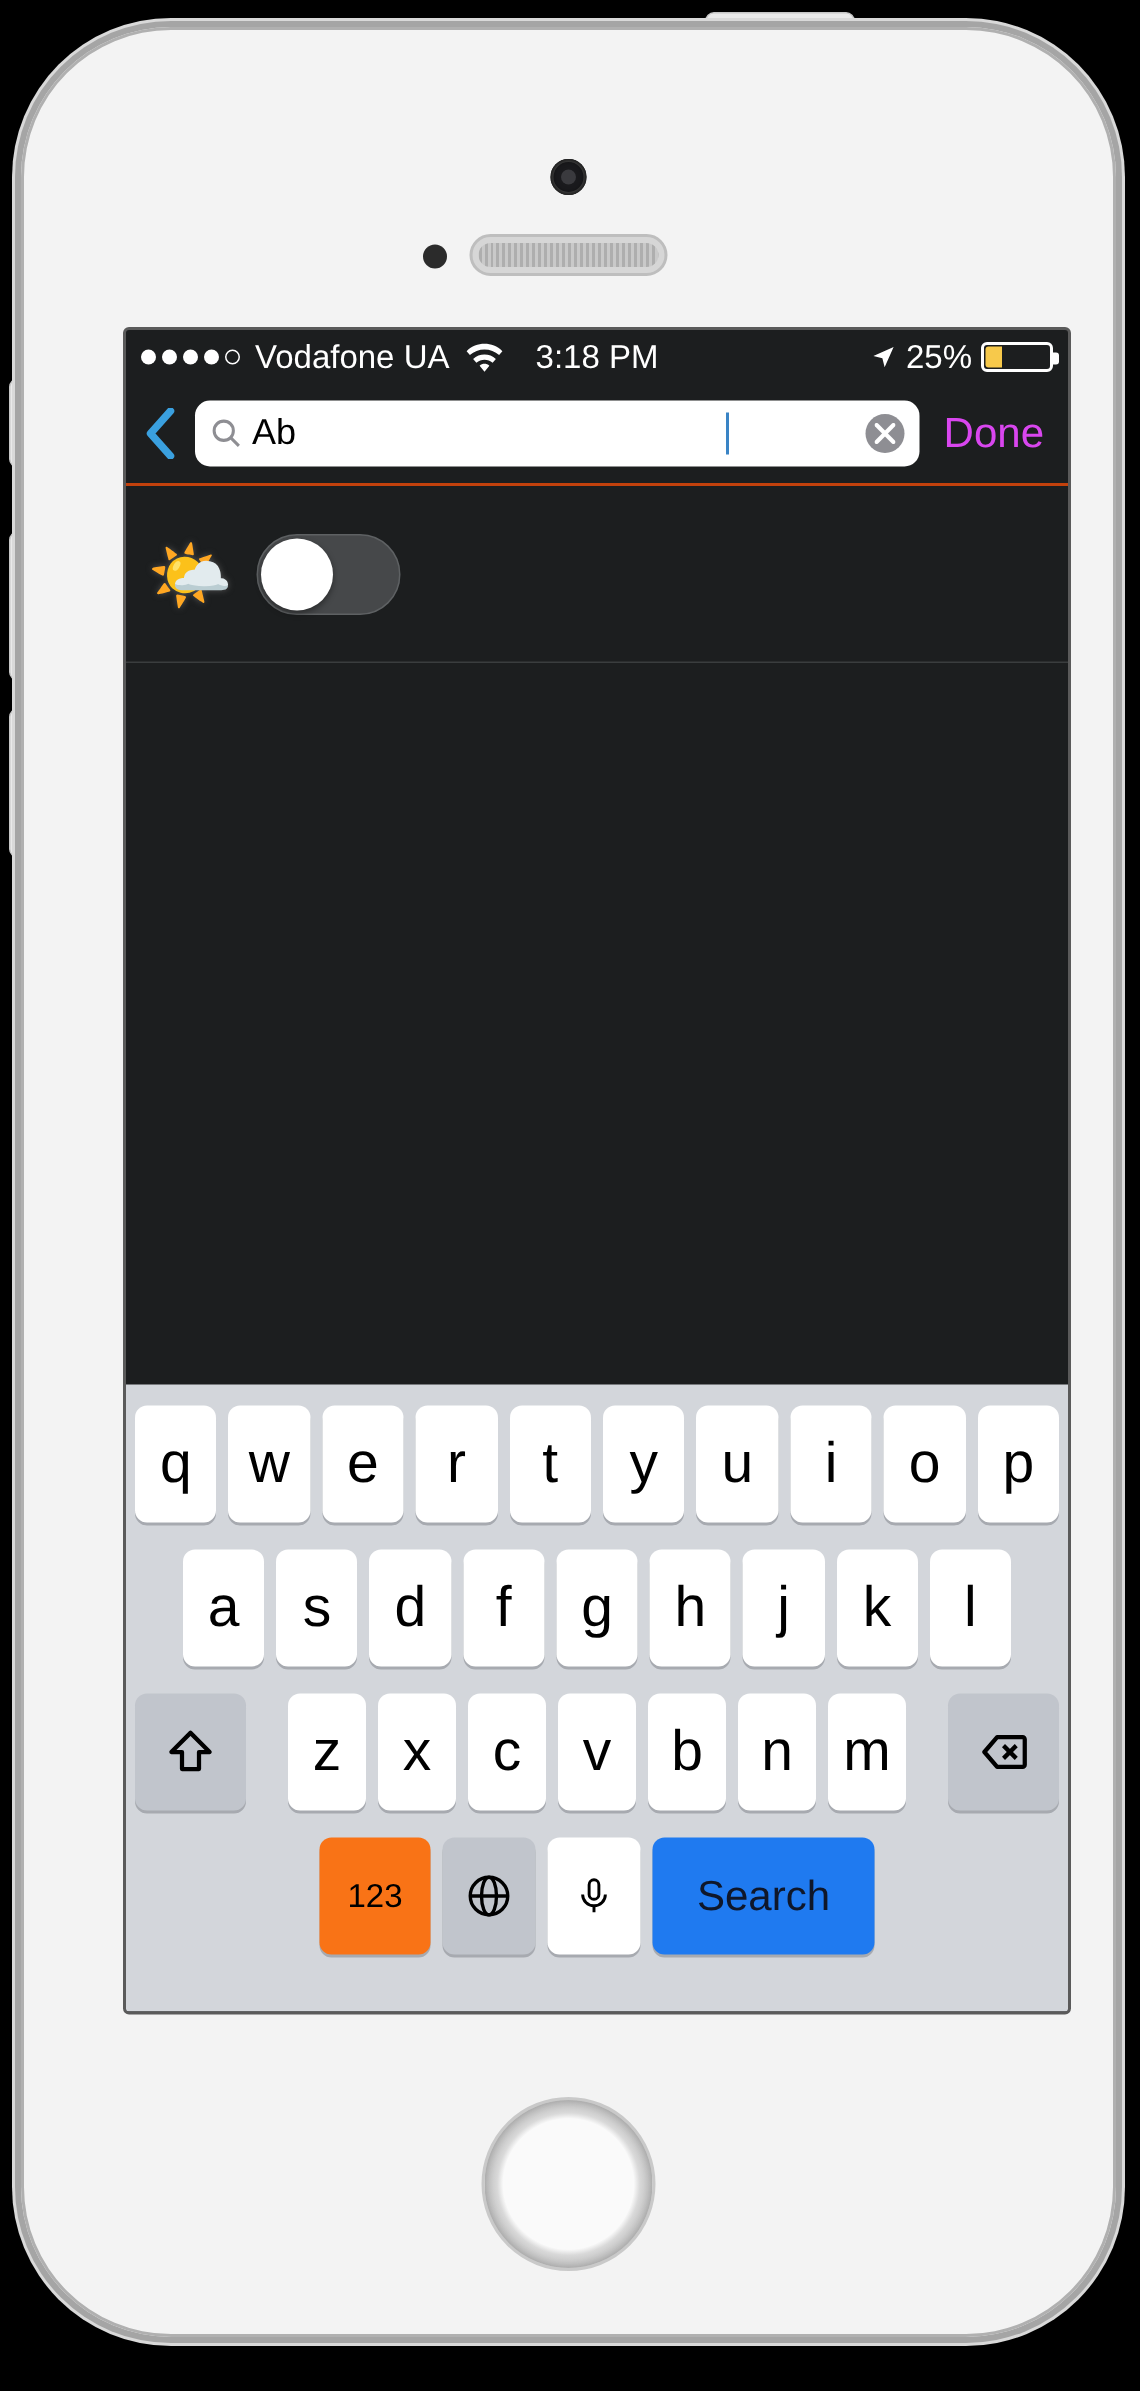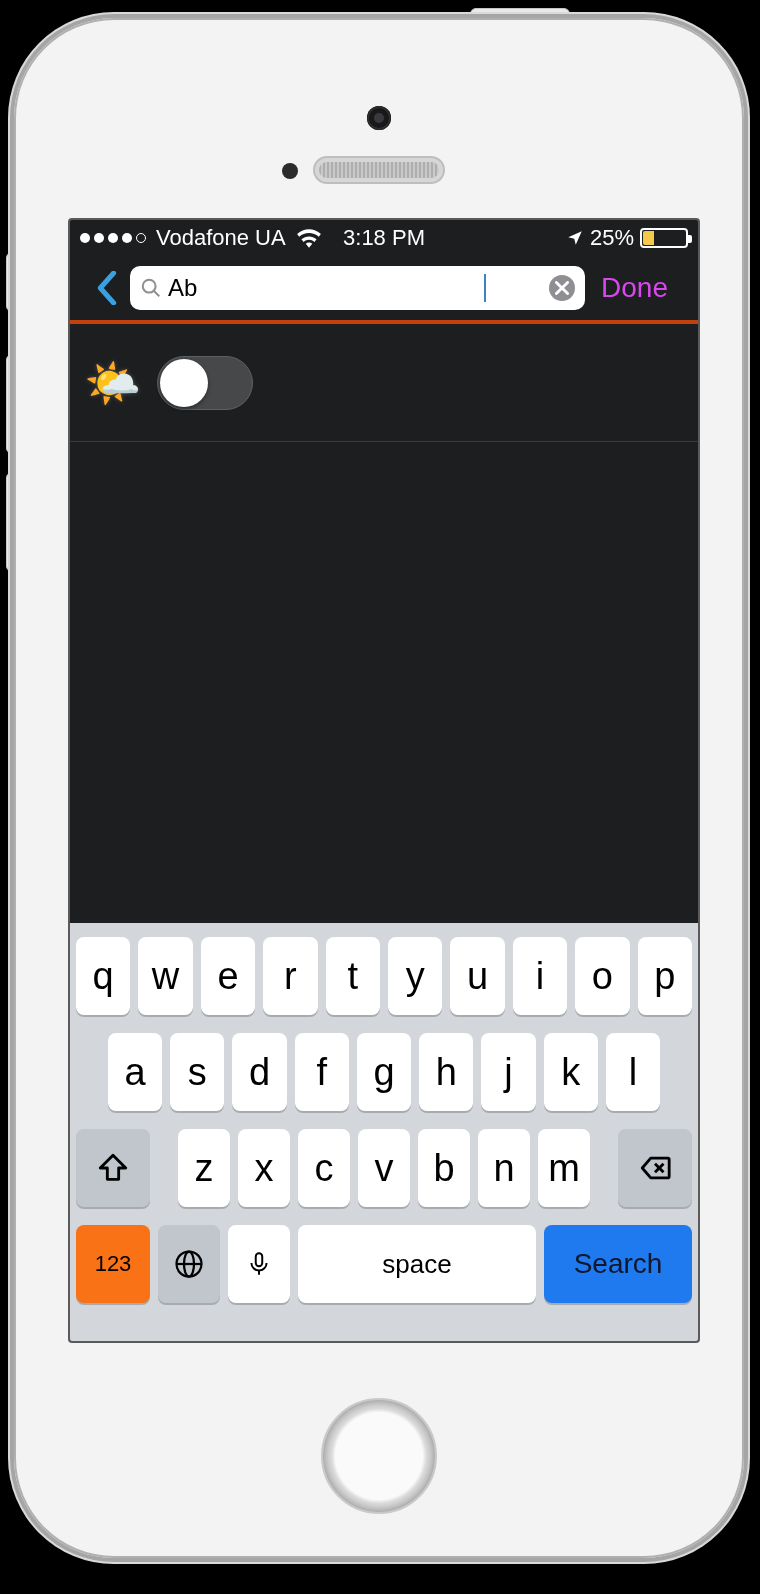--- a/index.html
+++ b/index.html
@@ -23,38 +23,38 @@
   .btn-pwr   { position:absolute; right:190px; top:8px; width:100px; height:12px; background:#e9e9e9; border-radius:6px 6px 0 0; border:1px solid #c6c6c6;}
 
   
   .camera { position:absolute; left:50%; top:88px; width:24px; height:24px; background:#1a1a1d; border-radius:50%; transform:translateX(-50%); box-shadow: inset 0 0 4px #000, 0 0 0 2px #444 inset;}
   .camera::after{content:""; position:absolute; left:7px; top:7px; width:10px; height:10px; background:#3a3a3e; border-radius:50%;}
   .sensor { position:absolute; left:268px; top:145px; width:16px; height:16px; background:#2b2b2b; border-radius:50%;}
   .speaker{ position:absolute; left:50%; top:138px; width:132px; height:28px; background:#d6d6d6; border-radius:14px; transform:translateX(-50%); border:2px solid #bebebe;}
   .speaker::after{content:""; position:absolute; inset:4px; border-radius:10px; background:repeating-linear-gradient(90deg,#aeaeae 0 2px,#c9c9c9 2px 4px);}
 
   
-  .screen { position:absolute; left:54px; top:200px; width:632px; height:1125px; background:#1c1e1f; border-radius:4px; overflow:hidden; border:2px solid #5a5a5a;}
+  .screen { position:absolute; left:68px; top:200px; width:632px; height:1125px; background:#1c1e1f; border-radius:4px; overflow:hidden; border:2px solid #5a5a5a;}
 
   
   .status { position:relative; height:36px; color:#fff; display:flex; align-items:center; font-size:22px; padding:0 10px; }
   .dots { display:flex; gap:4px; align-items:center; margin-right:10px;}
   .dot  { width:10px; height:10px; border-radius:50%; background:#fff;}
   .dot.hollow{ background:transparent; border:1.5px solid #fff;}
   .carrier{font-size:22px; font-weight:400;}
   .wifi { margin:0 10px; }
   .time { position:absolute; left:50%; transform:translateX(-50%); font-weight:400;}
   .right { margin-left:auto; display:flex; align-items:center; gap:6px;text-align:right;}
   .loc-svg{width:18px;height:18px;}
   .batt { position:relative; width:48px; height:20px; border:2px solid #fff; border-radius:4px;}
   .batt::after{content:""; position:absolute; right:-6px; top:5px; width:4px; height:8px; background:#fff; border-radius:0 2px 2px 0;}
   .batt-fill{ position:absolute; left:1px; top:1px; bottom:1px; width:25%; background:#f7c94b; border-radius:2px 0 0 2px;}
 
   
-  .header { height:68px; display:flex; align-items:center; padding:0 24px; gap:10px; border-bottom:4px solid #c2410c;}
+  .header { height:68px; display:flex; align-items:center; padding:0 10px; gap:10px; border-bottom:2px solid #c2410c;}
   .back { width:26px; display:flex; align-items:center; justify-content:center; }
   .searchbox { flex:1; height:44px; background:#fff; border-radius:10px; display:flex; align-items:center; padding:0 10px; gap:6px;}
   .si { width:22px; height:22px; color:#8e8e93;}
   .searchbox input { border:none; outline:none; font-size:24px; flex:1; background:transparent; color:#000;}
   .caret { width:2px; height:28px; background:#3a84c5; animation:blink 1s steps(1) infinite;}
   @keyframes blink{50%{opacity:0;}}
   .clear { width:26px; height:26px; background:#8e8e93; border-radius:50%; display:flex; align-items:center; justify-content:center; color:#fff; font-weight:700;}
   .done { color:#d946ef; font-size:28px; padding:0 6px;}
 
   
@@ -218,21 +218,20 @@
                 <line x1="2" y1="12" x2="22" y2="12"></line>
               </svg>
           </div>
           <div class="key kmic">
             <svg width="26" height="34" viewBox="0 0 24 24" fill="none" stroke="#000" stroke-width="1.8">
                 <rect x="9" y="2" width="6" height="12" rx="3"></rect>
                 <path d="M5 11a7 7 0 0014 0"></path>
                 <line x1="12" y1="18" x2="12" y2="22"></line>
               </svg>
           </div>
-          <div class="key kspace">space</div>
           <div class="key ksearch">Search</div>
         </div>
       </div>
 
     </div>
 
     <div class="home"></div>
   </div>
 </div>
 

